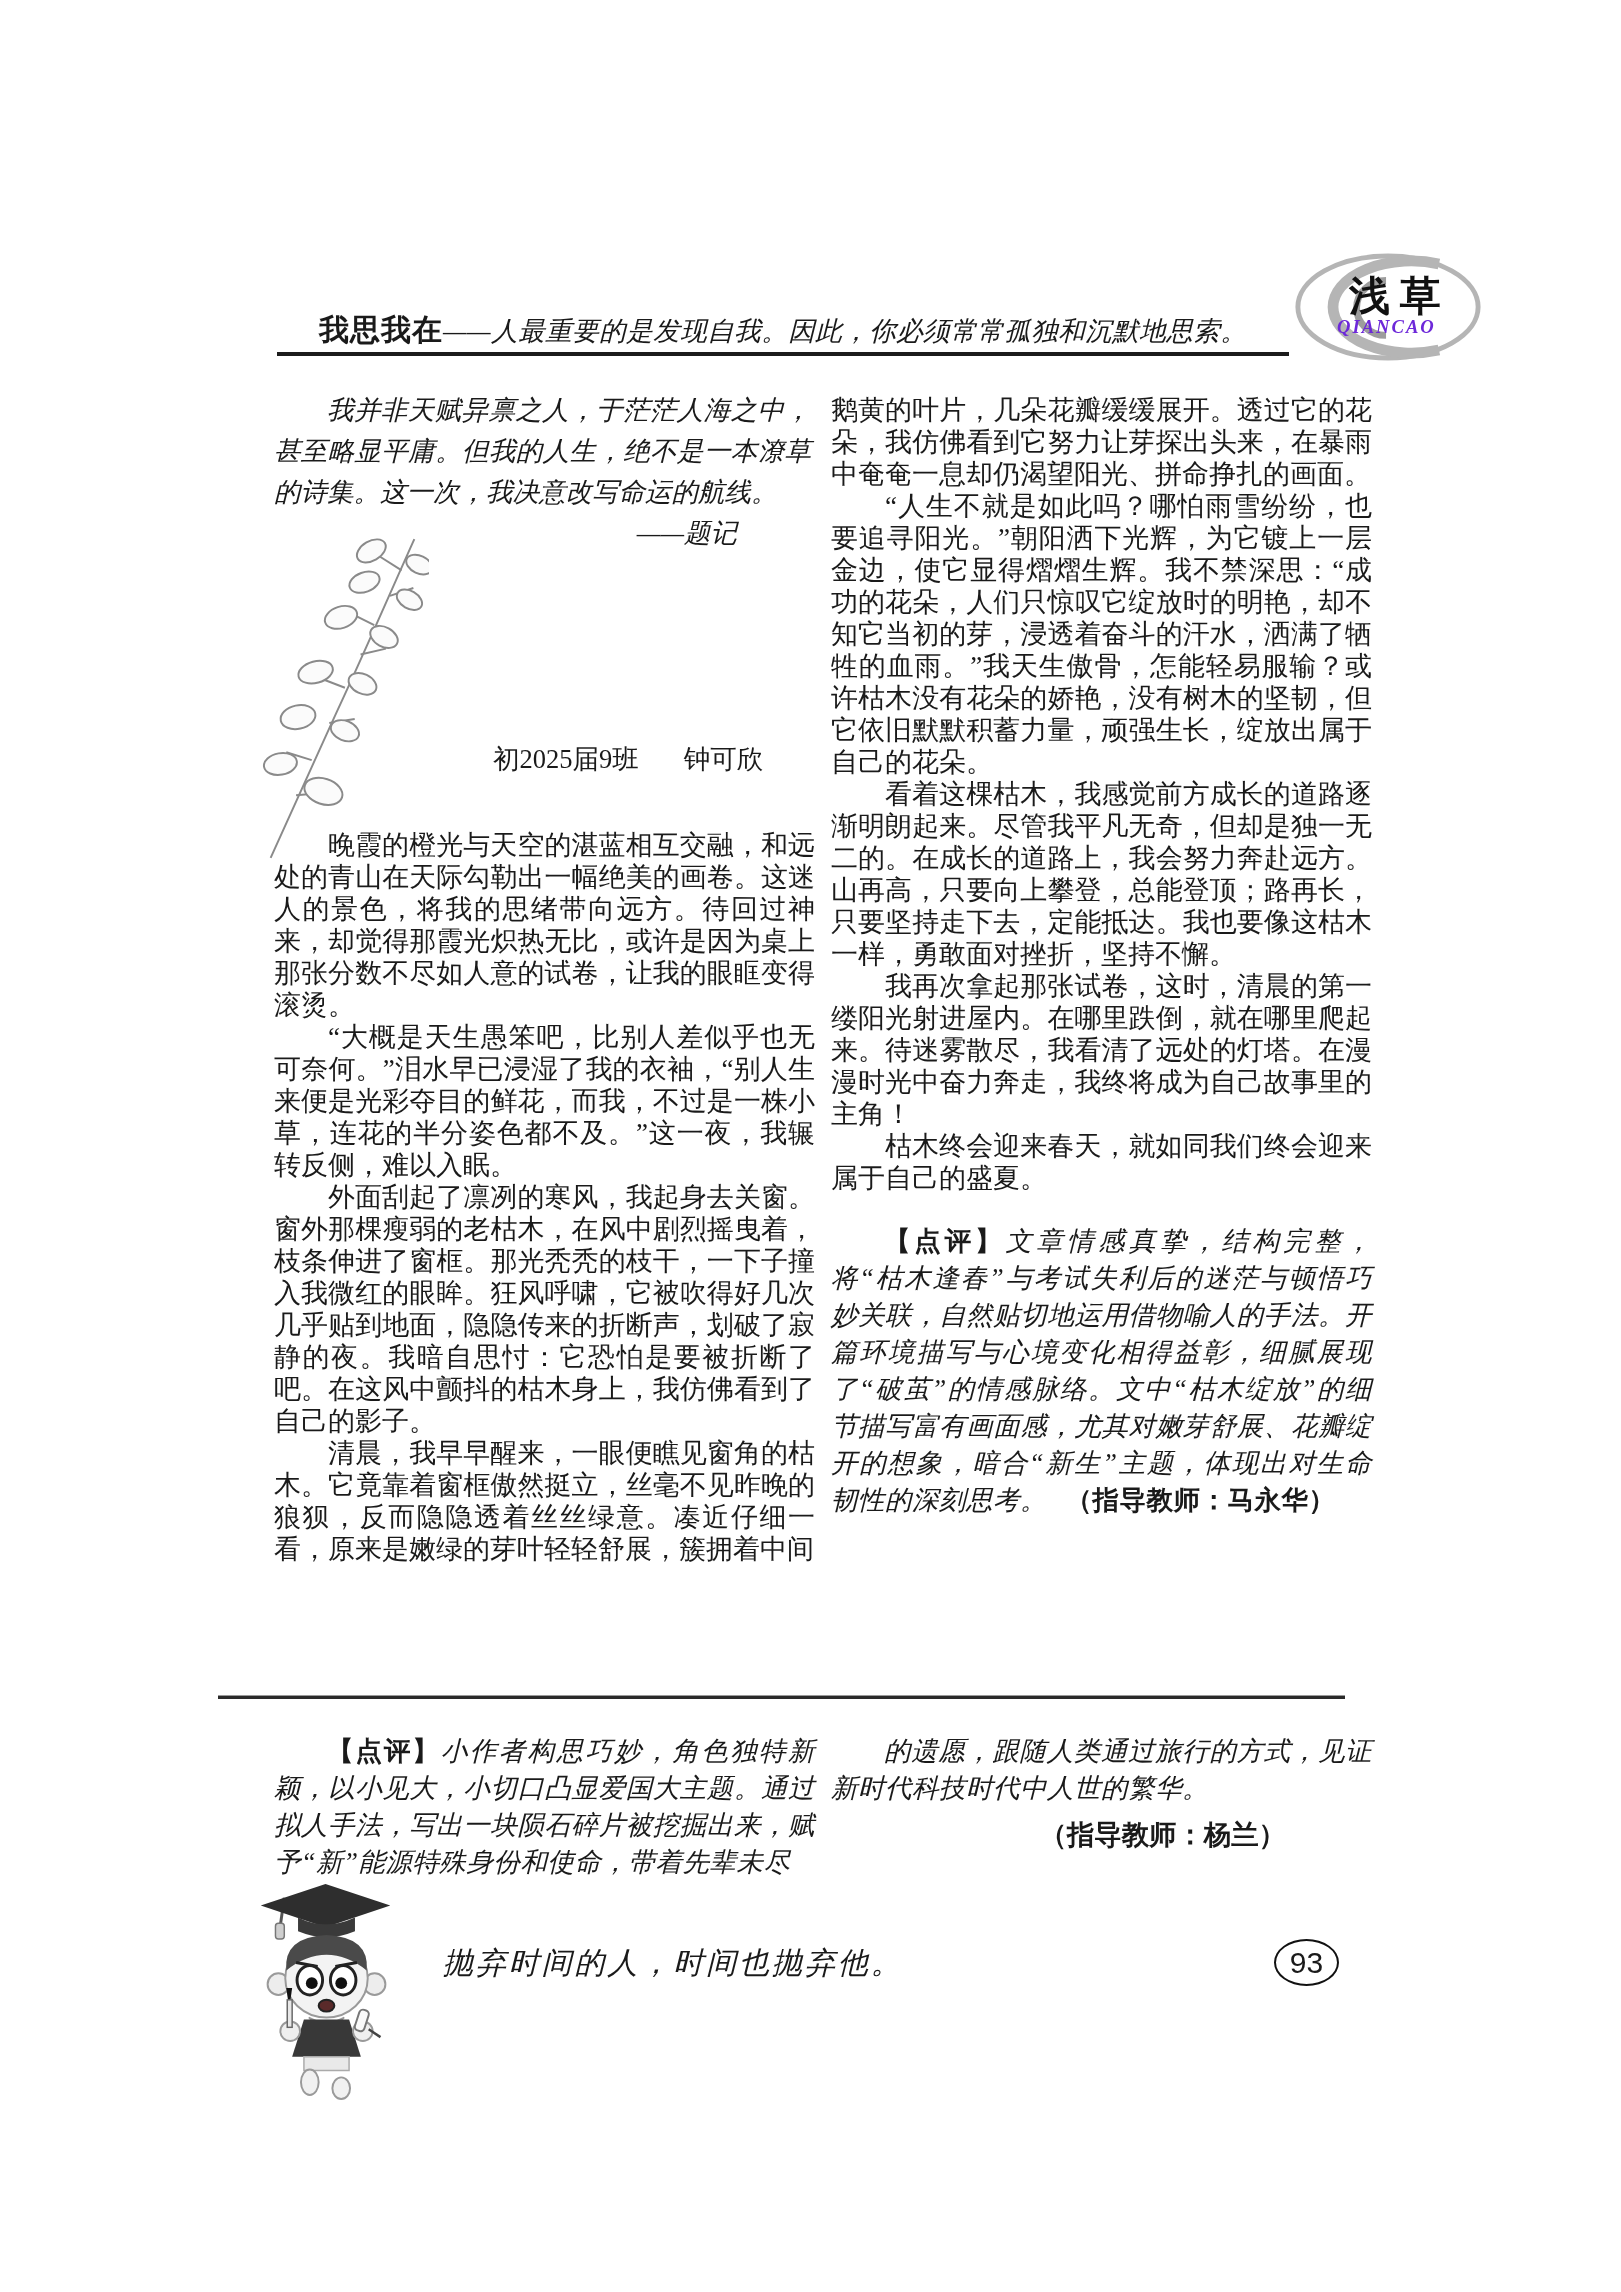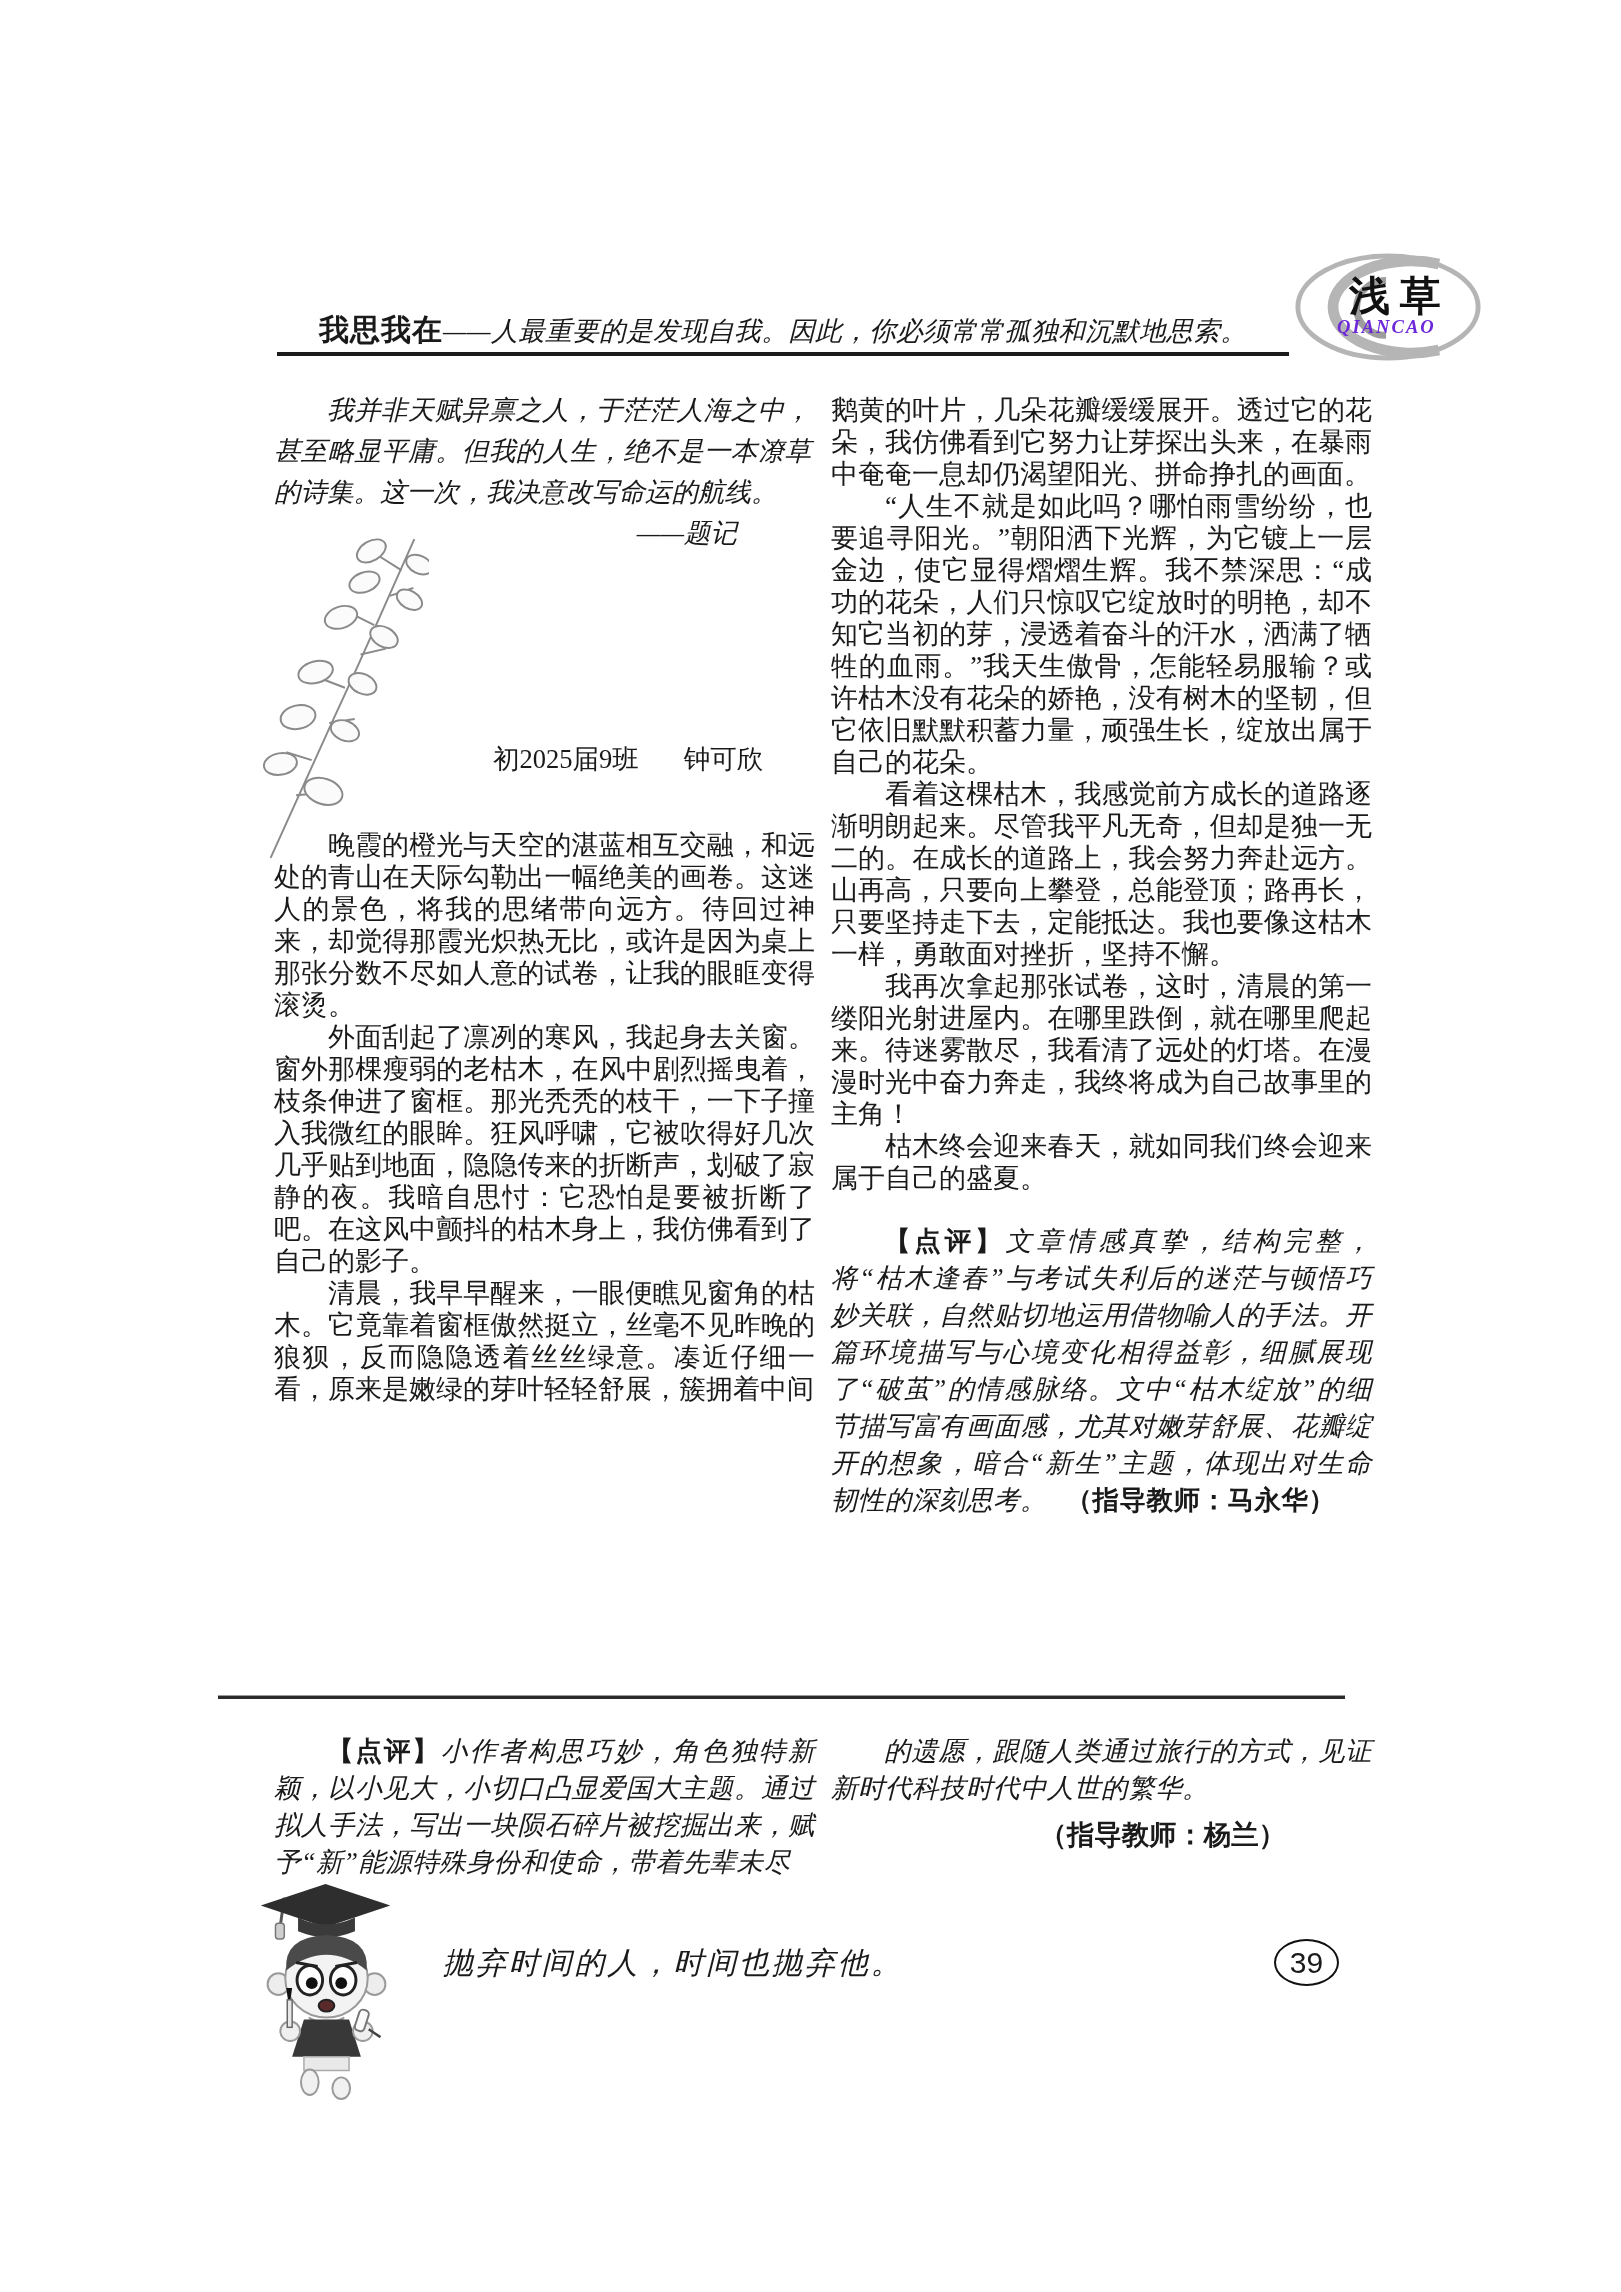--- a/index.html
+++ b/index.html
@@ -236,20 +236,21 @@
   </svg>
 
   <div class="byline">
     <span>初2025届9班</span>
     <span>钟可欣</span>
   </div>
 
   <div class="col col-left">
 
   <p class="body-p">晚霞的橙光与天空的湛蓝相互交融，和远处的青山在天际勾勒出一幅绝美的画卷。这迷人的景色，将我的思绪带向远方。待回过神来，却觉得那霞光炽热无比，或许是因为桌上那张分数不尽如人意的试卷，让我的眼眶变得滚烫。</p>
+      <p class="body-p">“大概是天生愚笨吧，比别人差似乎也无可奈何。”泪水早已浸湿了我的衣袖，“别人生来便是光彩夺目的鲜花，而我，不过是一株小草，连花的半分姿色都不及。”这一夜，我辗转反侧，难以入眠。</p>
       <p class="body-p">外面刮起了凛冽的寒风，我起身去关窗。窗外那棵瘦弱的老枯木，在风中剧烈摇曳着，枝条伸进了窗框。那光秃秃的枝干，一下子撞入我微红的眼眸。狂风呼啸，它被吹得好几次几乎贴到地面，隐隐传来的折断声，划破了寂静的夜。我暗自思忖：它恐怕是要被折断了吧。在这风中颤抖的枯木身上，我仿佛看到了自己的影子。</p>
       <p class="body-p">清晨，我早早醒来，一眼便瞧见窗角的枯木。它竟靠着窗框傲然挺立，丝毫不见昨晚的狼狈，反而隐隐透着丝丝绿意。凑近仔细一看，原来是嫩绿的芽叶轻轻舒展，簇拥着中间</p>
     </div>
 
   <div class="col col-right">
     <div>
 
     <p class="body-p noindent">鹅黄的叶片，几朵花瓣缓缓展开。透过它的花朵，我仿佛看到它努力让芽探出头来，在暴雨中奄奄一息却仍渴望阳光、拼命挣扎的画面。</p>
         <p class="body-p">“人生不就是如此吗？哪怕雨雪纷纷，也要追寻阳光。”朝阳洒下光辉，为它镀上一层金边，使它显得熠熠生辉。我不禁深思：“成功的花朵，人们只惊叹它绽放时的明艳，却不知它当初的芽，浸透着奋斗的汗水，洒满了牺牲的血雨。”我天生傲骨，怎能轻易服输？或许枯木没有花朵的娇艳，没有树木的坚韧，但它依旧默默积蓄力量，顽强生长，绽放出属于自己的花朵。</p>
         <p class="body-p">看着这棵枯木，我感觉前方成长的道路逐渐明朗起来。尽管我平凡无奇，但却是独一无二的。在成长的道路上，我会努力奔赴远方。山再高，只要向上攀登，总能登顶；路再长，只要坚持走下去，定能抵达。我也要像这枯木一样，勇敢面对挫折，坚持不懈。</p>
@@ -310,17 +311,17 @@
 
       <path d="M58,178 L104,178 L104,192 L58,192 Z" fill="#e9e9e9" stroke="#aaa" stroke-width="1.5"></path>
       <ellipse cx="64" cy="204" rx="9" ry="13" fill="#f1f1f1" stroke="#9a9a9a" stroke-width="2"></ellipse>
       <ellipse cx="96" cy="210" rx="9" ry="11" fill="#f1f1f1" stroke="#9a9a9a" stroke-width="2"></ellipse>
     </svg>
   </div>
 
   <div class="footer-quote">抛弃时间的人，时间也抛弃他。</div>
 
   <div class="page-number">
-    <span>39</span>
+    <span>93</span>
   </div>
 
 </div>
 
 
 </body></html>

